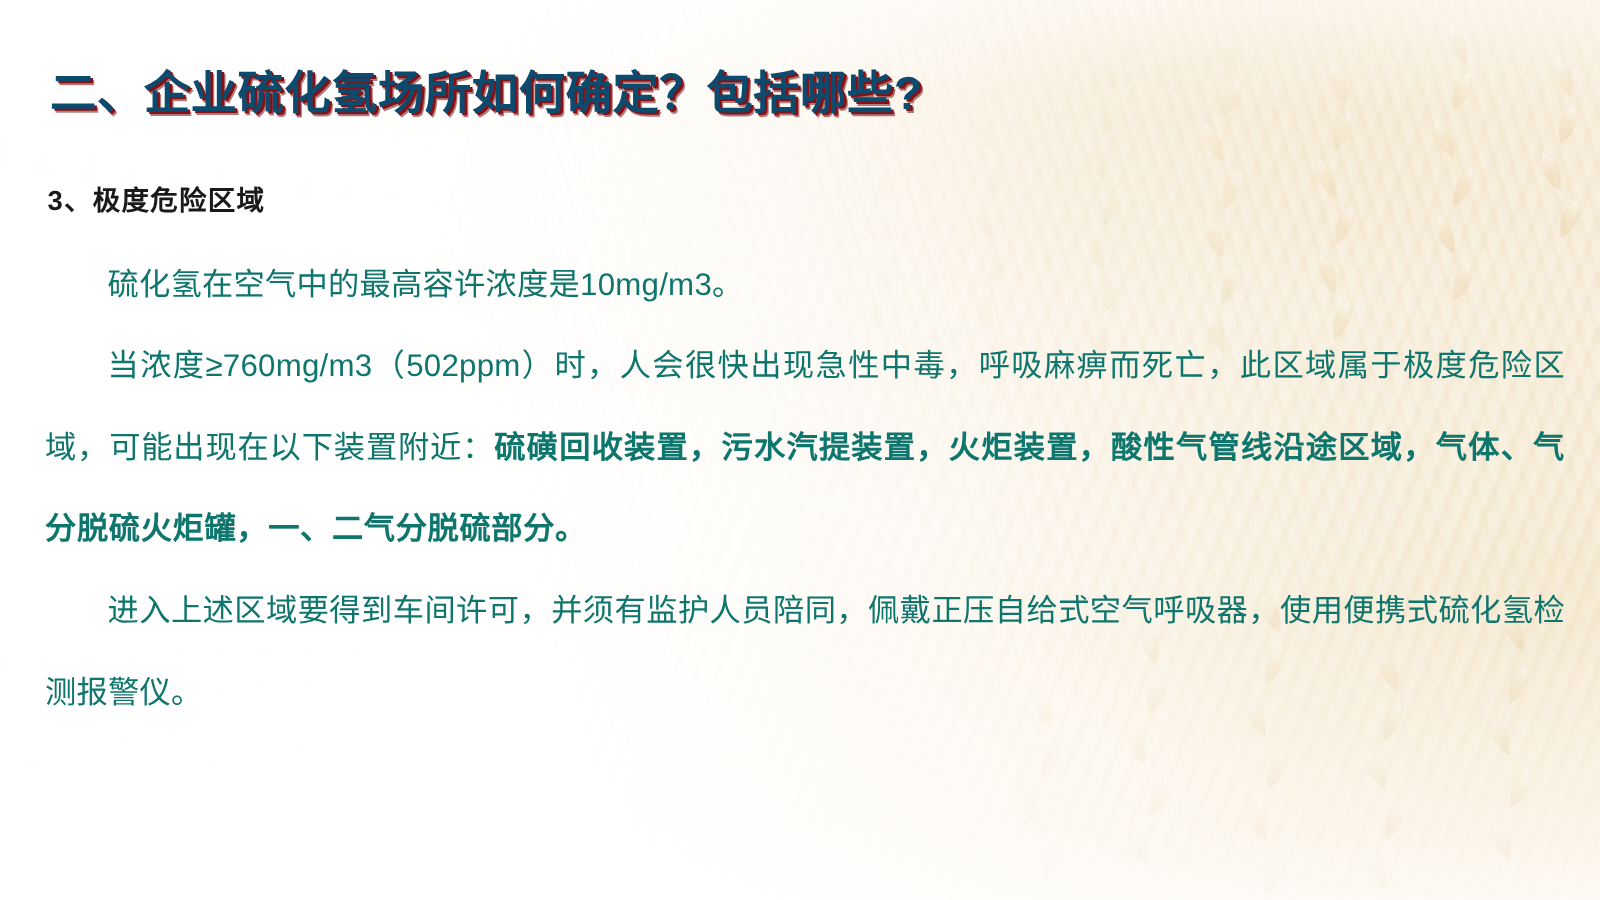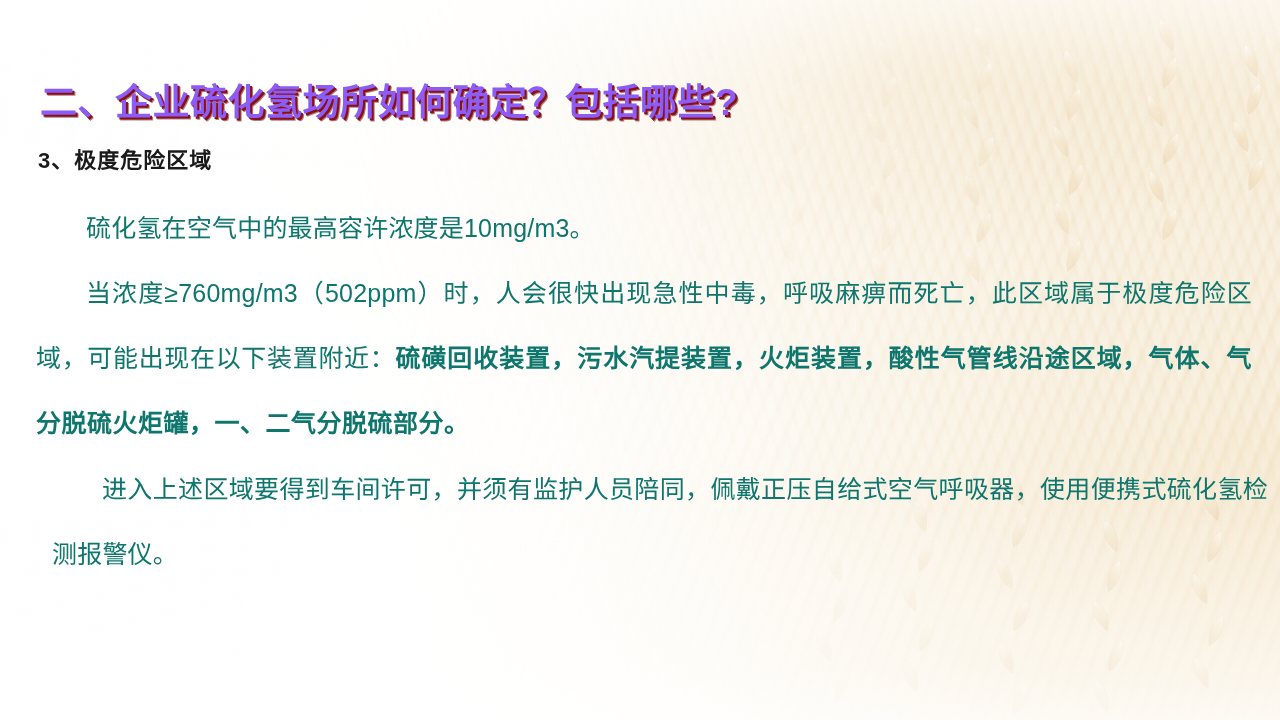--- a/index.html
+++ b/index.html
@@ -84,25 +84,25 @@
   
   .content {
     position: relative;
     z-index: 5;
     padding: 0;
   }
 
   .title {
     position: absolute;
     left: 40px;
-    top: 72px;
+    top: 44px;
     font-size: 37px;
     font-weight: 700;
     letter-spacing: 0.5px;
-    color: #8b5cf6;
+    color: #0c4a6e;
     text-shadow:
        2px 2px 0 #8a0f13,
        3px 3px 0 rgba(110,16,20,0.55);
     white-space: nowrap;
   }
 
   .subtitle {
     position: absolute;
     left: 38px;
     top: 142px;
@@ -133,21 +133,21 @@
   .para.indent {
     text-indent: 2em;
   }
   .para .b {
     font-weight: 700;
     letter-spacing: 0.5px;
   }
 
   .p1 { position: absolute; top: 0px;   left: 0; }
   .p2 { position: absolute; top: 65px;  left: 0; width: 1216px; }
-  .p3 { position: absolute; top: 261px; left: 16px; width: 1216px; }
+  .p3 { position: absolute; top: 261px; left: 0; width: 1216px; }
 </style>
 </head>
 <body>
 
 <div class="slide">
 
   <div class="bg-layer bg-base"></div>
   <div class="bg-layer bg-weave-a"></div>
   <div class="bg-layer bg-weave-b"></div>
 

